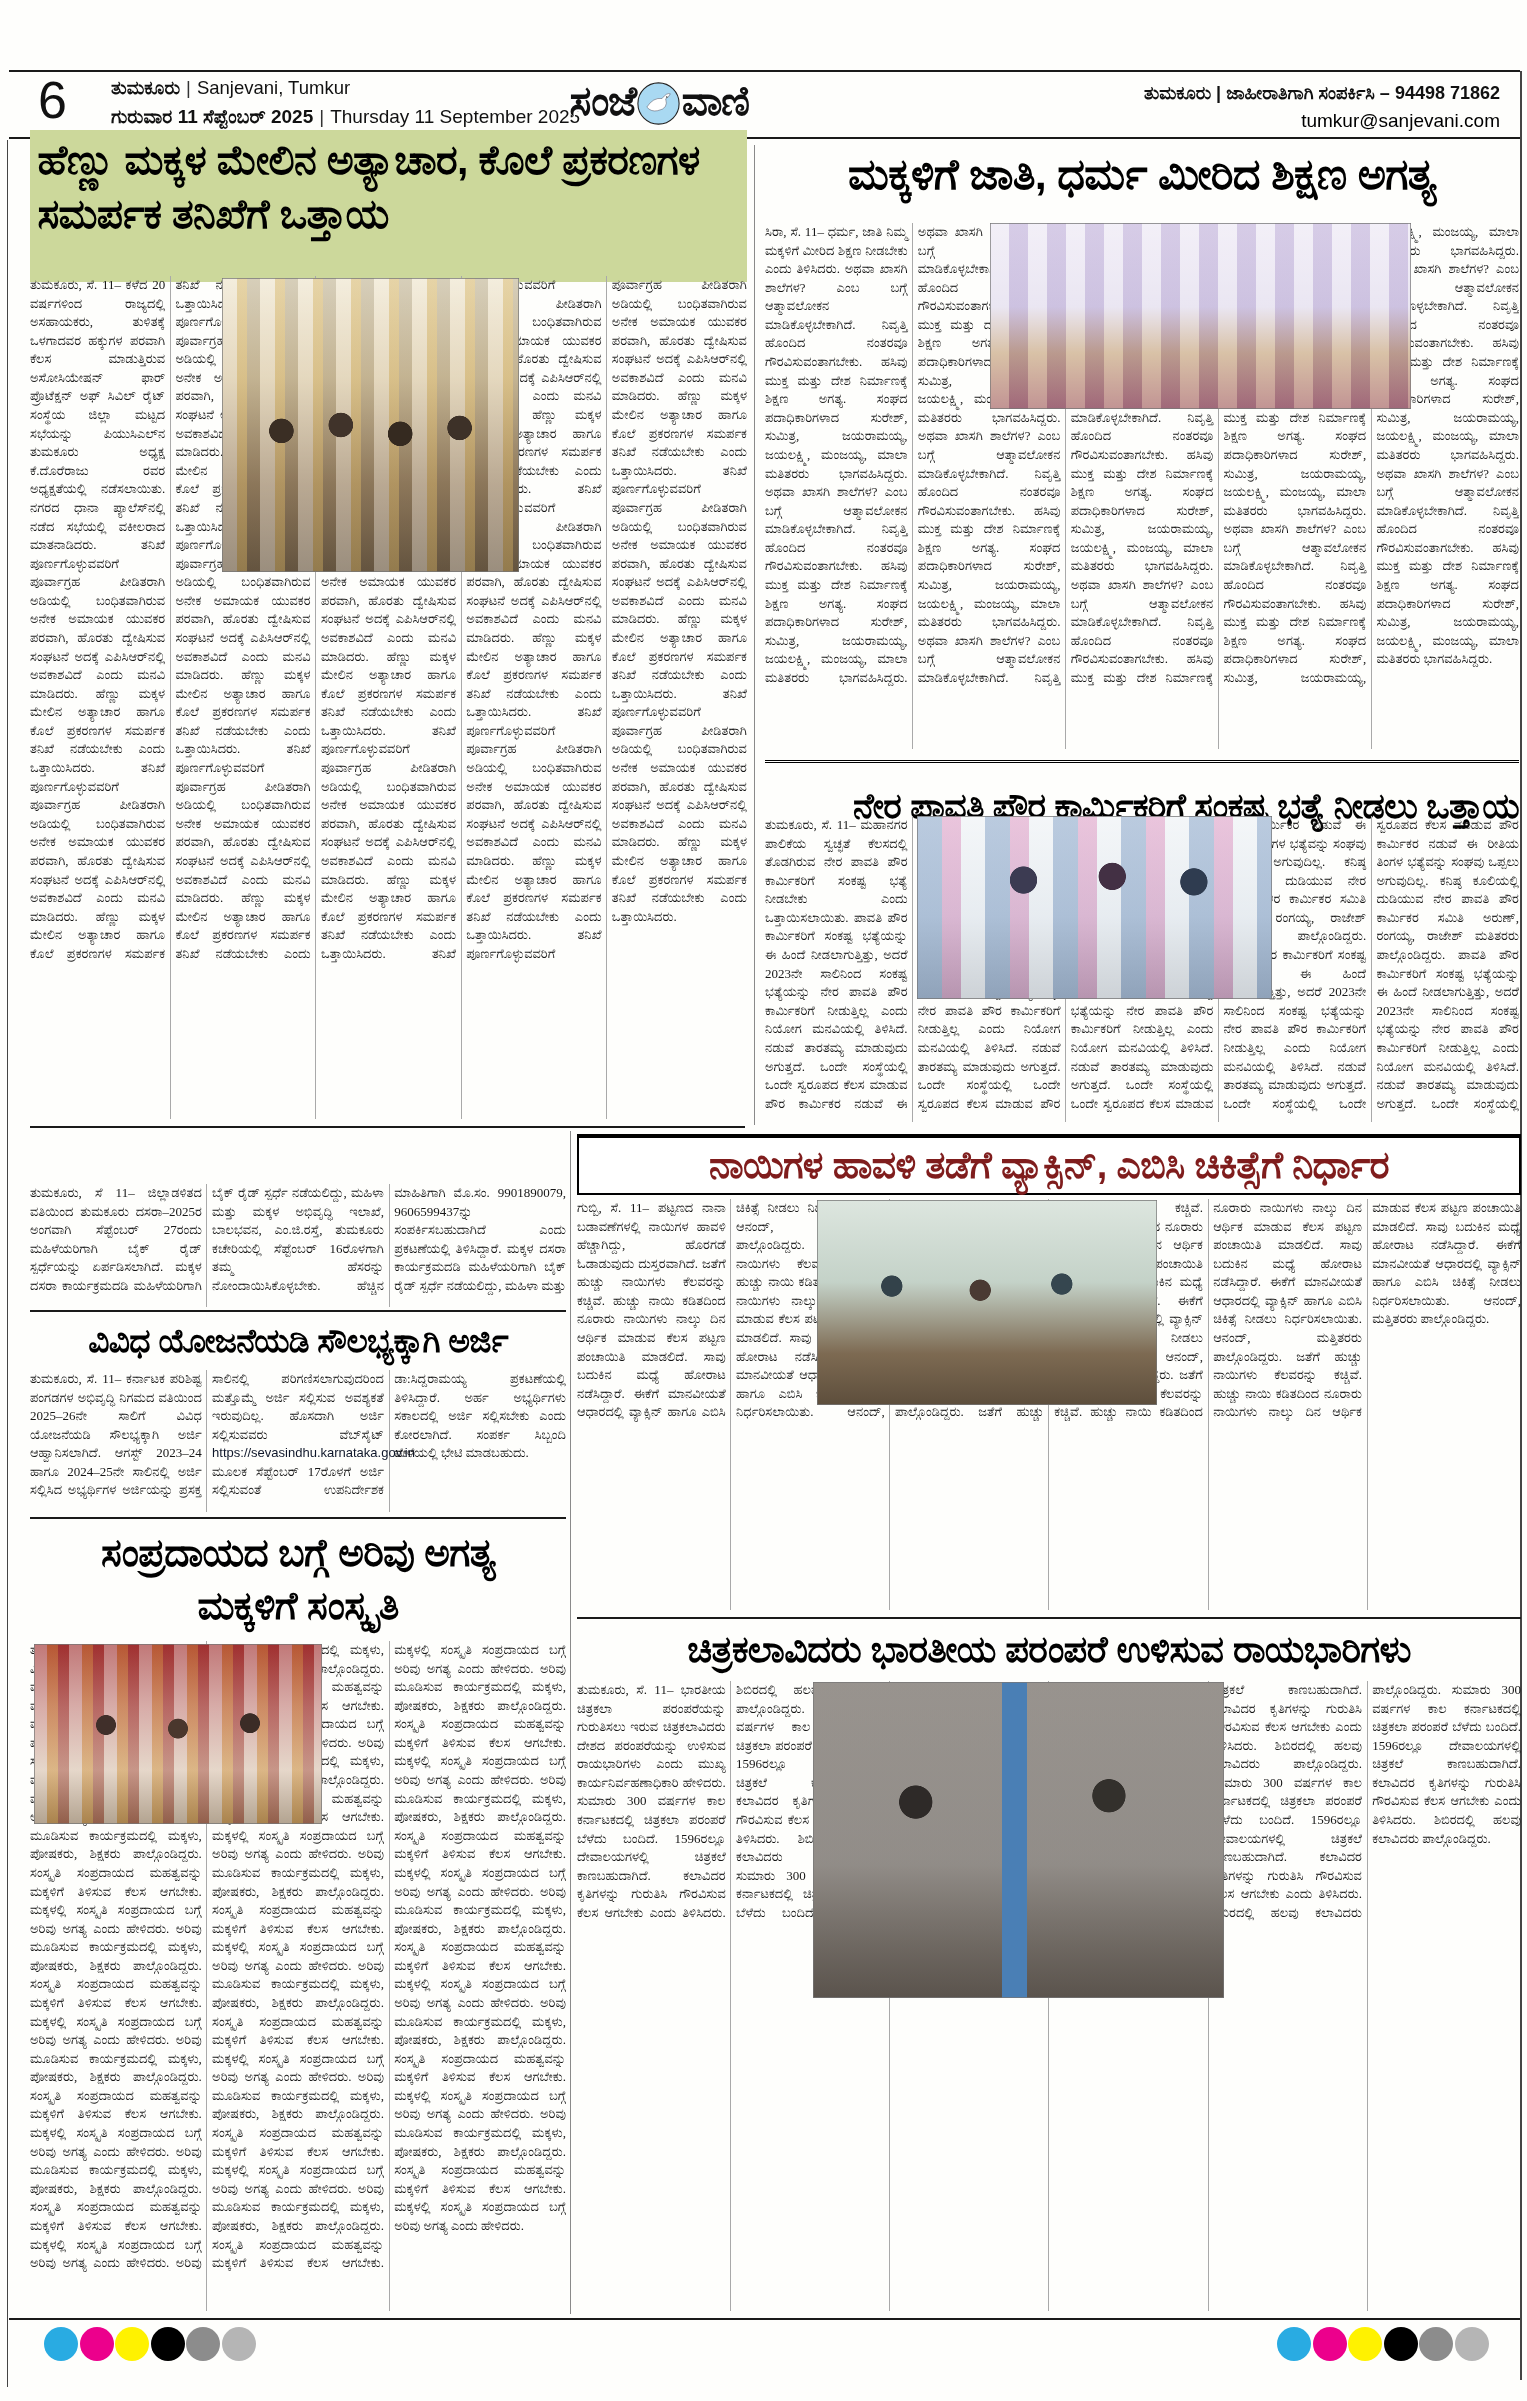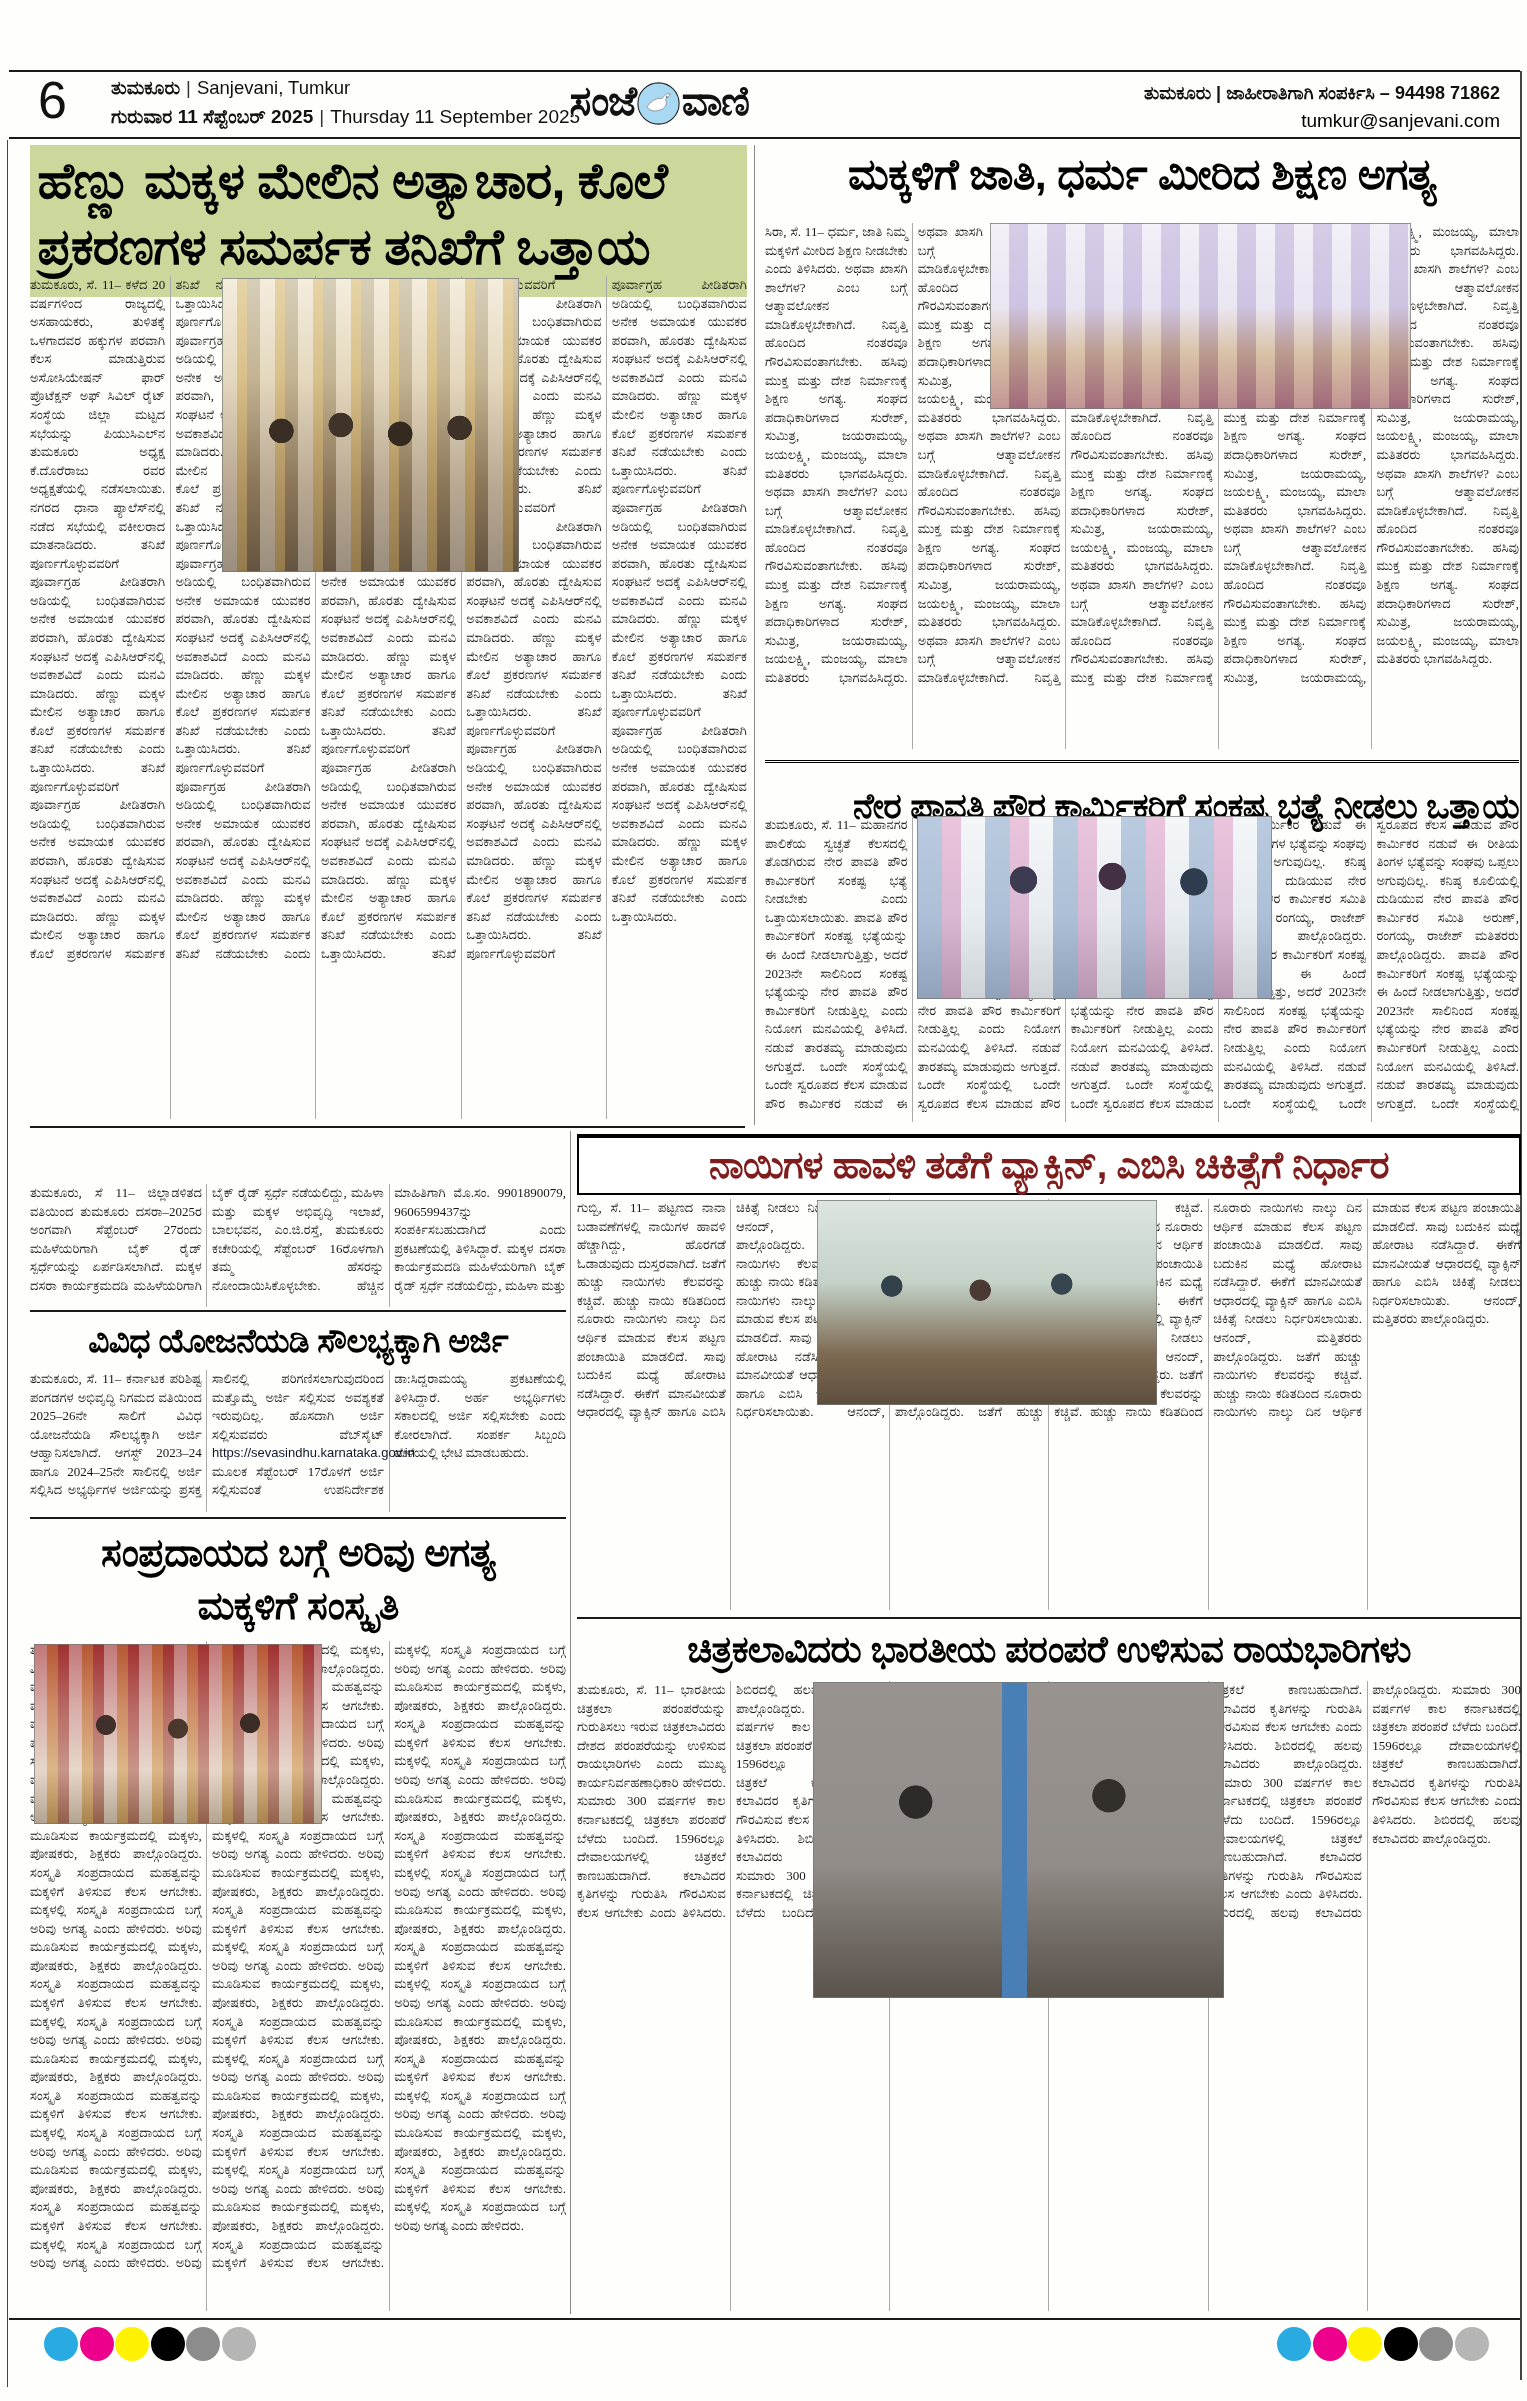--- a/index.html
+++ b/index.html
@@ -16,22 +16,22 @@
   .sep{font-weight:300;color:#333;padding:0 6px;}
   .brand{position:absolute;left:548px;top:78px;width:222px;display:flex;align-items:flex-end;
          justify-content:center;font-size:41px;font-weight:900;letter-spacing:-1.5px;
          text-shadow:1.5px 1.5px 0 #fff,-1.5px -1.5px 0 #fff;}
   .dove-badge{width:43px;height:43px;flex:0 0 43px;margin:0 1.5px;}
   .contact{position:absolute;right:28px;top:83px;text-align:right;}
   .contact .c1{font-size:18px;font-weight:700;}
   .contact .c2{font-size:19px;margin-top:6px;color:#000;text-decoration:none;display:block;}
   
   .h{position:absolute;font-weight:900;color:#000;line-height:1.32;letter-spacing:-0.7px;}
-  .h-green{left:30px;top:145px;width:717px;height:152px;background:#ccd89b;
-           font-size:50px;padding:3px 7.4px;box-sizing:border-box;}
+  .h-green{left:30px;top:130px;width:717px;height:152px;background:#ccd89b;
+           font-size:41px;padding:3px 7.4px;box-sizing:border-box;}
   .h-edu{left:765px;top:146px;width:754px;font-size:43px;text-align:center;}
   .h-pauti{left:765px;top:760px;width:754px;font-size:35px;text-align:right;
            border-top:3px double #000;padding-top:20px;}
   .h-dasara{left:30px;top:1137px;width:536px;font-size:29px;}
   .h-schemes{left:30px;top:1319px;width:536px;font-size:33px;text-align:center;}
   .h-culture{left:30px;top:1527px;width:536px;font-size:39px;text-align:center;line-height:1.35;}
   .h-dogs{left:577px;top:1134px;width:944px;height:61px;border:2.2px solid #000;border-top-width:4.4px;
           box-sizing:border-box;font-size:38px;text-align:center;color:#7f1d1d;
           display:flex;align-items:center;justify-content:center;background:#fff;}
   .h-painters{left:577px;top:1626px;width:944px;font-size:37px;text-align:center;}

